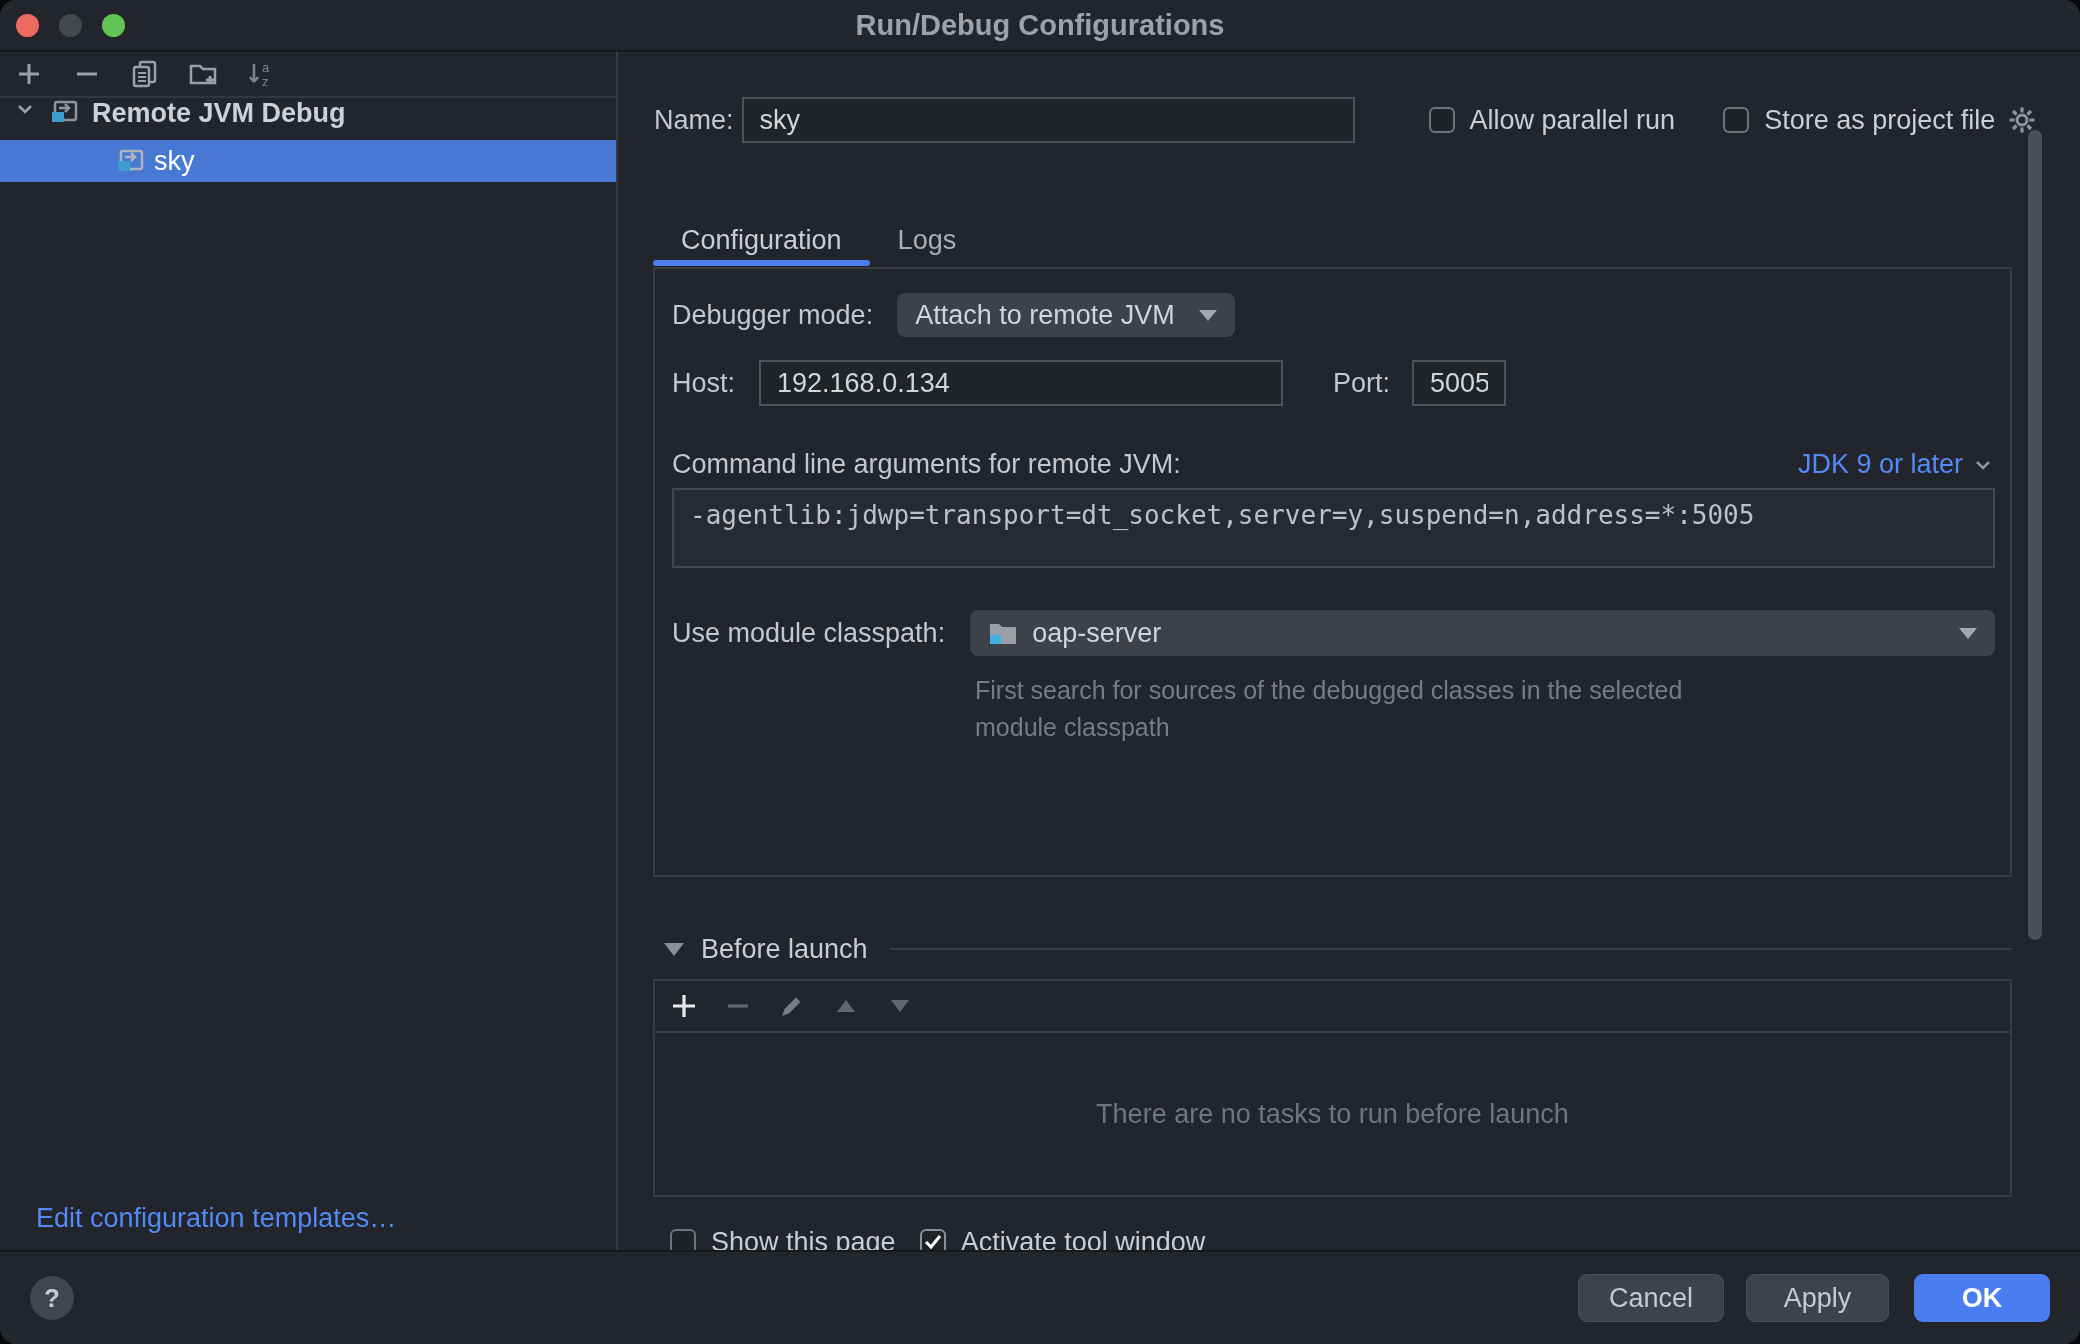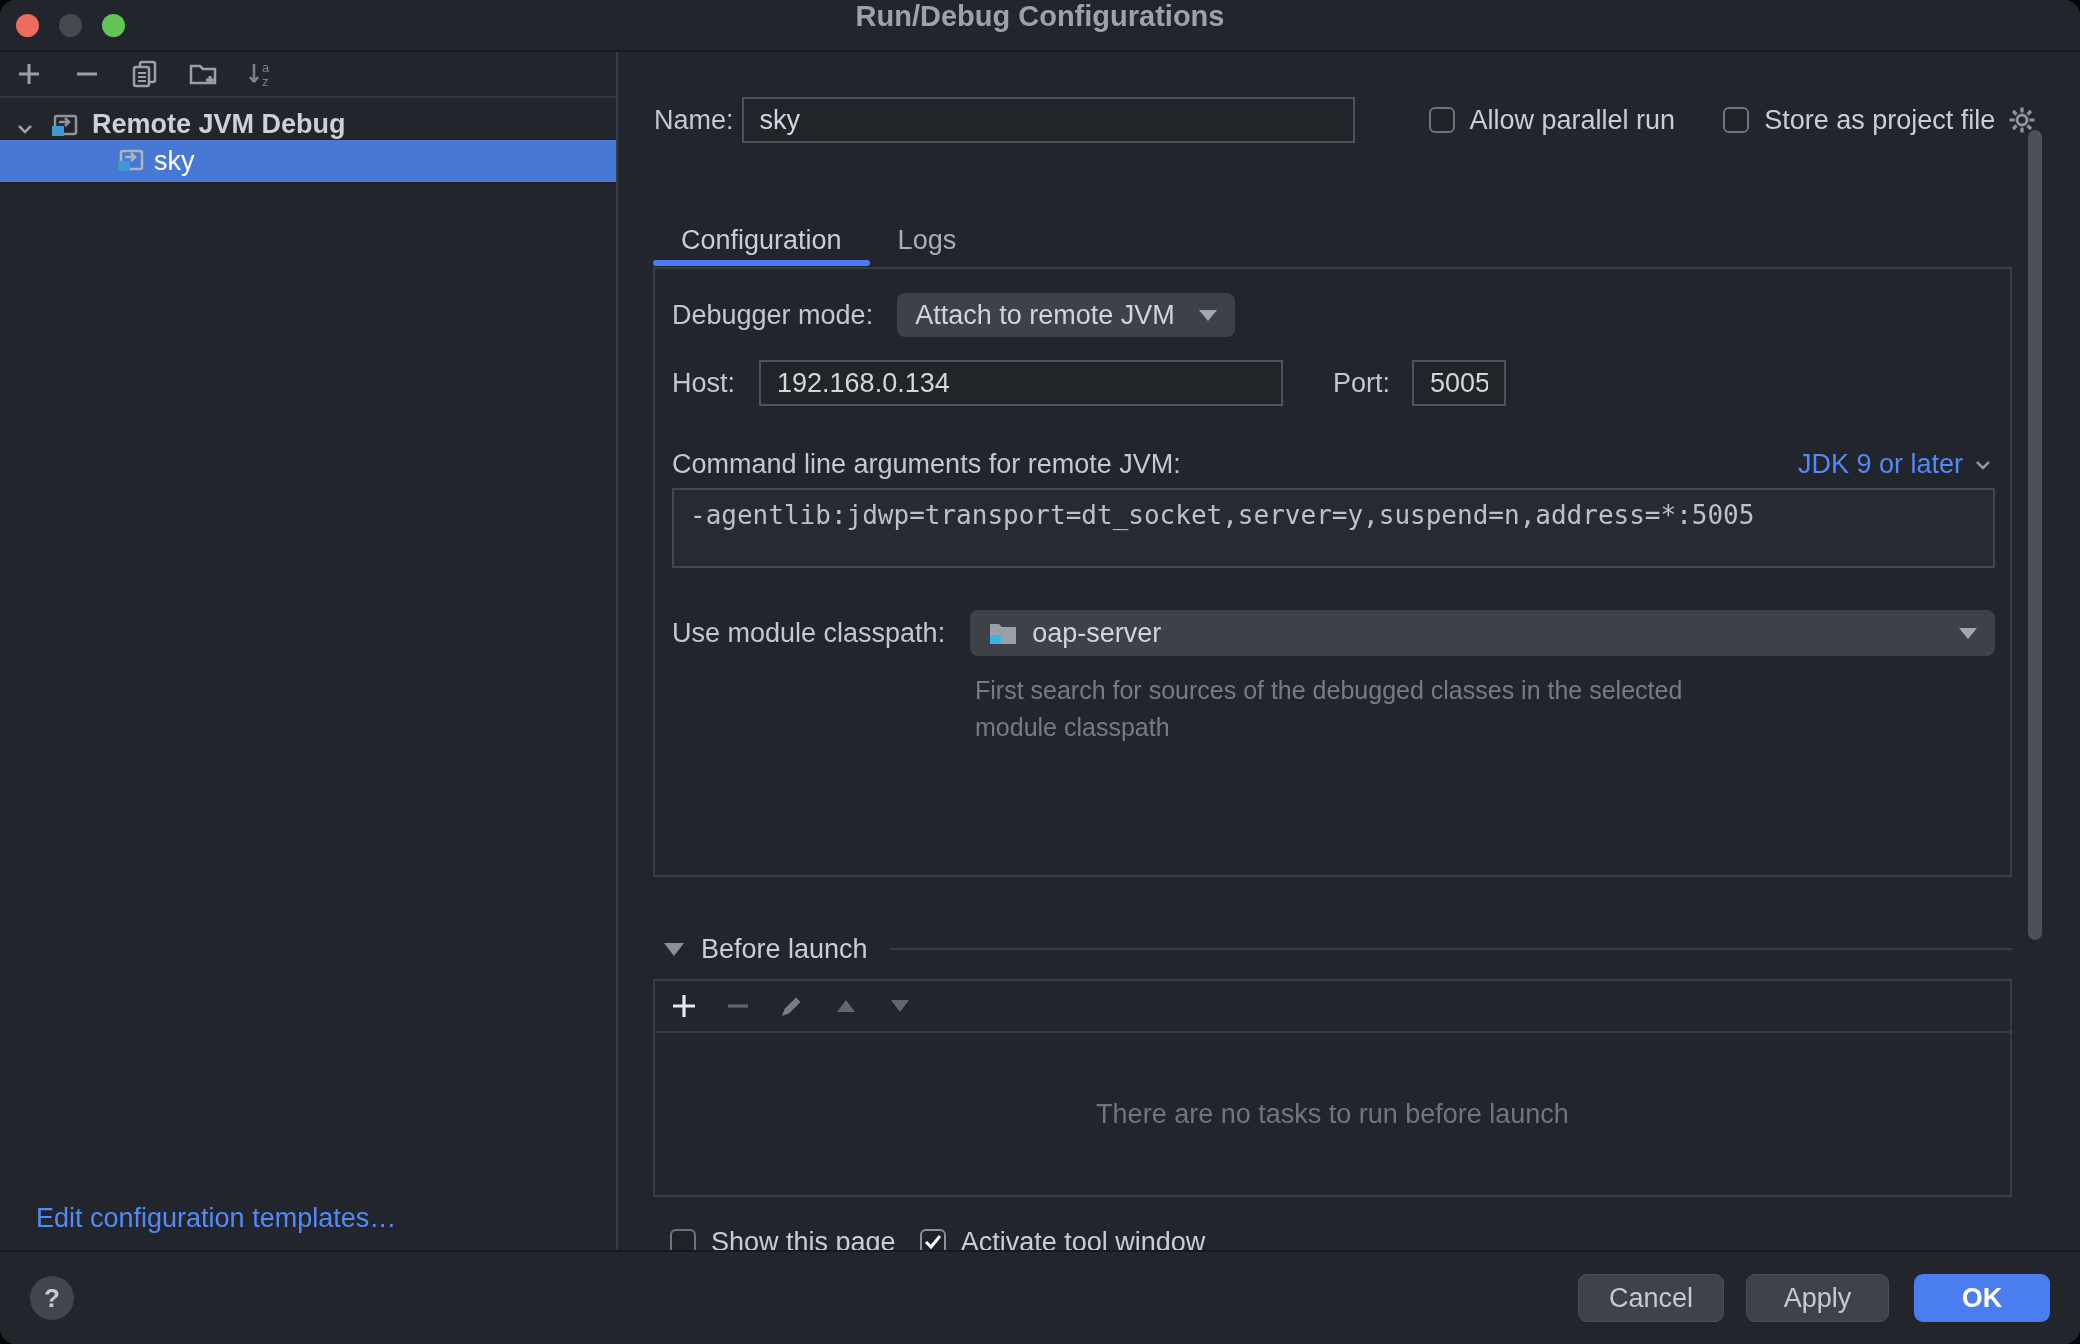--- a/index.html
+++ b/index.html
@@ -1,34 +1,34 @@
 <!DOCTYPE html>
 <html><head>
 <meta charset="utf-8">
 <style>
   html,body{margin:0;padding:0;background:#050607;width:2080px;height:1344px;overflow:hidden;
     font-family:"Liberation Sans",sans-serif;-webkit-font-smoothing:antialiased;}
   .window{position:relative;width:2080px;height:1344px;background:#22252b;border-radius:16px;
     overflow:hidden;color:#c3c8d0;}
   
-  .titlebar{position:absolute;top:0;left:0;right:0;height:50px;display:flex;align-items:flex-start;
+  .titlebar{position:absolute;top:0;left:0;right:0;height:50px;display:flex;align-items:center;
     justify-content:center;border-bottom:2px solid #17191d;background:#22252b;}
   .title{font-size:29px;font-weight:bold;color:#9da2aa;}
   .lights{position:absolute;left:16px;top:0;height:50px;display:flex;align-items:center;gap:20px;}
   .light{width:23px;height:23px;border-radius:50%;}
   .light.red{background:#ec6a5e;}
   .light.gray{background:#45484d;}
   .light.green{background:#61c454;}
   
   .sidebar{position:absolute;left:0;top:52px;width:616px;bottom:94px;border-right:2px solid #383b42;
     background:#22252b;}
   .side-toolbar{height:44px;border-bottom:2px solid #33373d;display:flex;align-items:center;
     padding-left:14px;gap:28px;}
   .tool-icon{width:30px;height:30px;display:flex;align-items:center;justify-content:center;}
-  .tree-group{height:42px;display:flex;align-items:flex-end;padding-left:14px;}
+  .tree-group{height:42px;display:flex;align-items:flex-start;padding-left:14px;}
   .tree-group .label{margin-left:12px;font-weight:bold;font-size:27px;color:#ccd1d8;}
   .tree-leaf{height:42px;display:flex;align-items:center;padding-left:116px;background:#4678d4;}
   .tree-leaf .label{margin-left:8px;font-size:27px;color:#ffffff;}
   .cfg-icon{margin-left:14px;display:flex;}
   .edit-link{position:absolute;left:36px;bottom:16px;font-size:27px;color:#548af7;cursor:pointer;}
   
   .main{position:absolute;left:618px;top:52px;right:0;bottom:94px;background:#22252b;}
   .name-row{margin:45px 0 0 36px;height:46px;display:flex;align-items:center;}
   .field-label{font-size:27px;color:#c3c8d0;}
   .text-input{box-sizing:border-box;height:46px;background:#212429;border:2px solid #4d525b;

